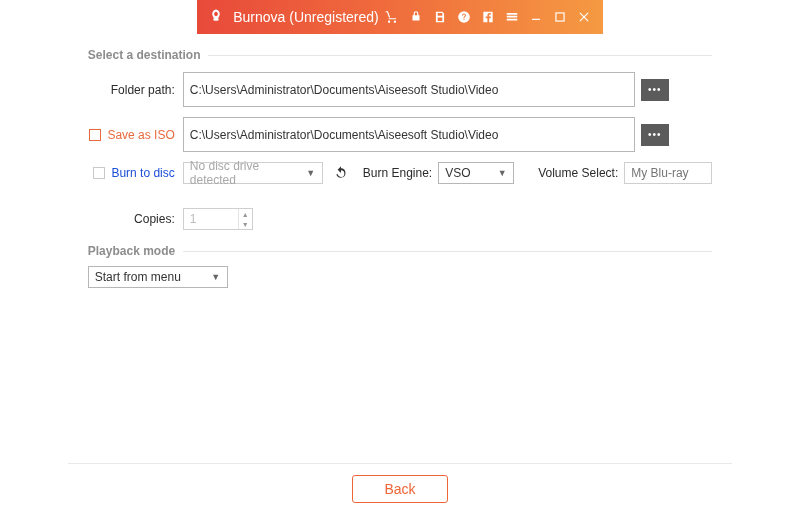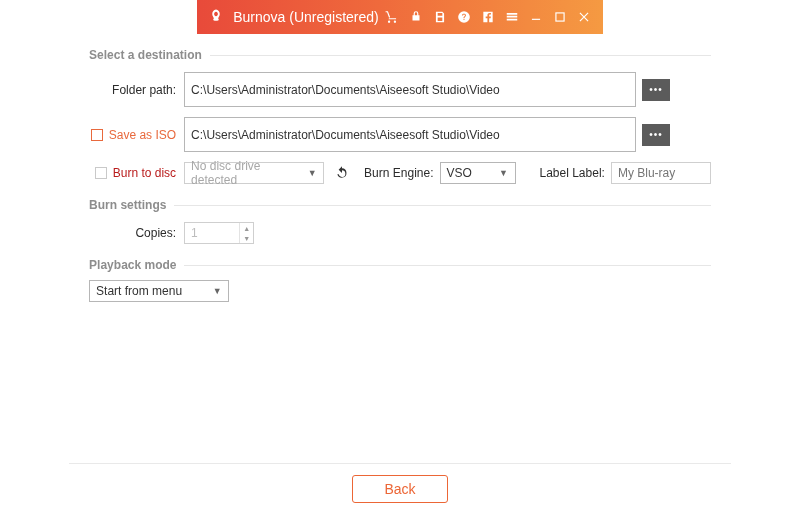--- a/index.html
+++ b/index.html
@@ -37,40 +37,40 @@
 .dropdown {
   height: 22px; border: 1px solid #b6b6b6; background: #fff; display: flex; align-items: center;
   padding: 0 4px 0 6px; font-size: 12px; color: #333; position: relative;
 }
 .dropdown .dd-text { flex: 1; }
 .dropdown .dd-text.placeholder { color: #a8a8a8; }
 .dropdown .dd-arrow { width: 14px; text-align: center; color: #666; font-size: 9px; }
 .dropdown.disabled { color: #a8a8a8; border-color: #cfcfcf; background: #fff; }
 .refresh-icn { width: 20px; height: 20px; margin: 0 12px 0 8px; display:flex; align-items:center; justify-content:center; }
 .field-label { margin-right: 6px; }
-.vol-input { height: 22px; width: 100px; border: 1px solid #cfcfcf; padding: 0 6px; font-size: 12px; color: #0f766e; background:#fff; }
+.vol-input { height: 22px; width: 88px; border: 1px solid #cfcfcf; padding: 0 6px; font-size: 12px; color: #0f766e; background:#fff; }
 .spinner {
   width: 70px; height: 22px; border: 1px solid #cfcfcf; display: flex; align-items: center; position: relative; background: #fff;
 }
 .spinner .sp-val { flex: 1; padding: 0 6px; color: #bdbdbd; font-size: 12px; }
 .spinner .sp-btns { width: 14px; height: 100%; border-left: 1px solid #e3e3e3; display: flex; flex-direction: column; }
 .spinner .sp-btns div { flex:1; display:flex; align-items:center; justify-content:center; font-size:7px; color:#999; }
 .section-gap { height: 14px; }
 .footer {
   height: 50px; display: flex; align-items: center; justify-content: flex-end; padding: 0 16px; gap: 1px;
   background:#fff;
 }
 .btn {
   width: 96px; height: 28px; border-radius: 3px; font-size: 14px; cursor: pointer; display:flex; align-items:center; justify-content:center;
 }
 .btn-back { background: #fff; border: 1px solid #ec6636; color: #ec6636; }
 .btn-start { background: #e84a3a; border: 1px solid #e84a3a; color: #fff; }
 .cb-label-row { display:flex; align-items:center; width: 95px; justify-content: flex-end; padding-right: 8px; }
 .cb-label-row .cb-text { white-space: nowrap; }
-.disabled-text { color: #b91c1c; }
+.disabled-text { color: #1d4ed8; }
 </style>
 </head>
 <body>
 
 <div class="window">
   <div class="titlebar">
     <span class="logo">
       <svg viewBox="0 0 24 24">
           <path d="M12 2C9 2 7 5 7 8c0 3 2 4 2 6 0 1-1 2-1 2s2 1 4 1 4-1 4-1-1-1-1-2c0-2 2-3 2-6 0-3-2-6-5-6zm0 3c1.5 0 2.5 1.5 2.5 3S13.5 11 12 11 9.5 9.5 9.5 8 10.5 5 12 5z" fill="#fff"></path>
         </svg>
@@ -158,29 +158,25 @@
       <span class="refresh-icn">
         <svg viewBox="0 0 24 24" width="16" height="16">
             <path d="M12 5V2L7 7l5 5V8a5 5 0 11-4.9 6H5a7 7 0 107-9z" fill="#333"></path>
           </svg>
       </span>
       <span class="field-label">Burn Engine:</span>
       <div class="dropdown" style="width:76px; margin-right: 24px;">
         <span class="dd-text">VSO</span>
         <span class="dd-arrow">▼</span>
       </div>
-      <span class="field-label">Label Label:</span>
+      <span class="field-label">Volume Select:</span>
       <input class="vol-input" placeholder="My Blu-ray" style="">
     </div>
 
     <div class="section-gap"></div>
-    <div class="section-title">
-      <span>Burn settings</span>
-      <span class="line"></span>
-    </div>
 
     <div class="row">
       <div class="label">Copies:</div>
       <div class="spinner">
         <span class="sp-val">1</span>
         <span class="sp-btns">
           <div>▲</div>
           <div>▼</div>
         </span>
       </div>

